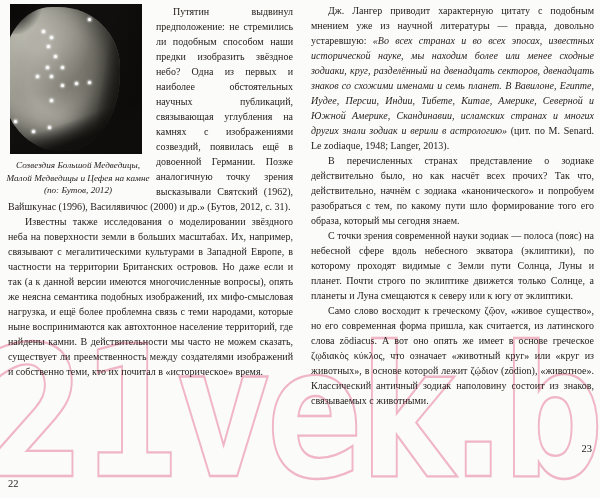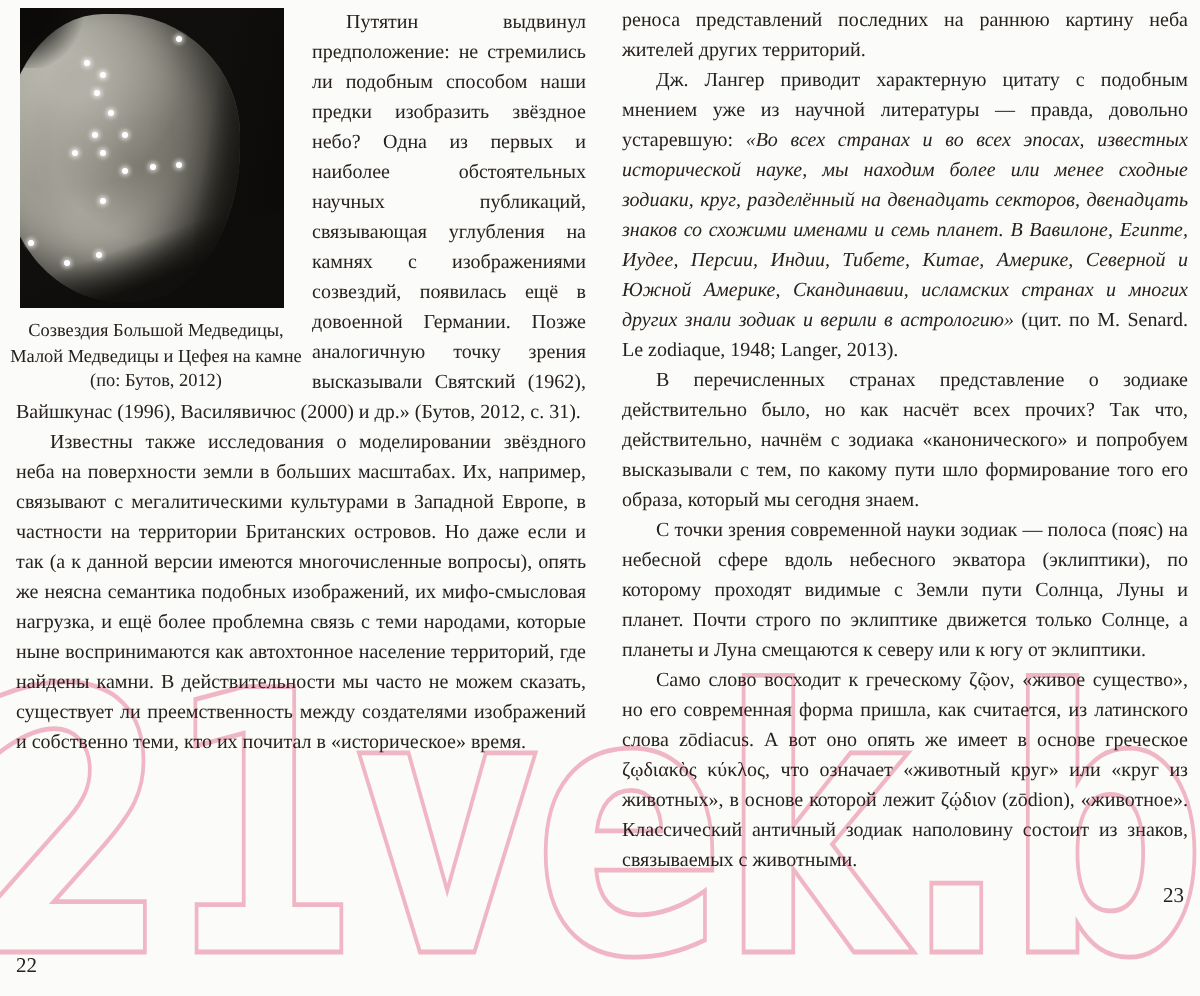--- a/index.html
+++ b/index.html
@@ -28,21 +28,21 @@
     box-shadow: inset -16px -12px 24px rgba(10,9,7,.85), inset 8px 6px 14px rgba(205,203,193,.45);}
   .shade-right{position:absolute;right:0;top:0;width:34%;height:100%;
     background:linear-gradient(100deg, rgba(0,0,0,0) 25%, rgba(12,11,9,.92) 72%);}
   .shade-bottom{position:absolute;left:0;bottom:0;width:100%;height:32%;
     background:linear-gradient(to bottom right, rgba(0,0,0,0) 38%, rgba(14,13,11,.9) 62%);}
   .shade-corner{position:absolute;left:0;top:0;width:26%;height:20%;
     background:radial-gradient(circle at 0 0, rgba(10,9,7,.9) 30%, rgba(0,0,0,0) 72%);}
   .dots{position:absolute;left:0;top:0;width:100%;height:100%;z-index:3;}
   .dot{position:absolute;width:3px;height:3px;border-radius:50%;background:#ffffff;
     box-shadow:0 0 2px 1px rgba(255,255,255,.65);}
-  .caption{width:148px;margin:5px 0 0 -4px;font-size:9.2px;line-height:12.5px;text-align:center;}
+  .caption{width:148px;margin:5px 0 0 -4px;font-style:italic;font-size:9.2px;line-height:12.5px;text-align:center;}
 
   .pagenum{position:absolute;font-size:10.5px;z-index:2;}
   #pnL{left:8px;top:478px;}
   #pnR{right:8px;top:443px;}
 
   
   .watermark{
     position:absolute;left:-14px;top:322px;z-index:1;pointer-events:none;
     font-family:"DejaVu Sans","Liberation Sans",sans-serif;font-weight:700;
     font-size:182px;line-height:1;letter-spacing:-4px;white-space:nowrap;
@@ -84,22 +84,21 @@
     <div class="caption">Созвездия Большой Медведицы, Малой Медведицы и Цефея на камне (по: Бутов, 2012)</div>
   </div>
   <div>
       <p class="para indent"><span>Путятин выдвинул предположение: не стремились ли подобным способом наши предки изобразить звёздное небо? Одна из первых и наиболее обстоятельных научных публикаций, связывающая углубления на камнях с изображениями созвездий, появилась ещё в довоенной Германии. Позже аналогичную точку зрения высказывали Святский (1962), Вайшкунас (1996), Василявичюс (2000) и др.» (Бутов, 2012, с. 31).</span></p>
       <p class="para indent"><span>Известны также исследования о моделировании звёздного неба на поверхности земли в больших масштабах. Их, например, связывают с мегалитическими культурами в Западной Европе, в частности на территории Британских островов. Но даже если и так (а к данной версии имеются многочисленные вопросы), опять же неясна семантика подобных изображений, их мифо-смысловая нагрузка, и ещё более проблемна связь с теми народами, которые ныне воспринимаются как автохтонное население территорий, где найдены камни. В действительности мы часто не можем сказать, существует ли преемственность между создателями изображений и собственно теми, кто их почитал в «историческое» время.</span></p>
     </div>
 </div>
 
 <div class="page" id="pageR">
   <div>
-      <p class="para"><span>реноса представлений последних на раннюю картину неба жителей других территорий.</span></p>
       <p class="para indent"><span>Дж. Лангер приводит характерную цитату с подобным мнением уже из научной литературы — правда, довольно устаревшую: </span><em>«Во всех странах и во всех эпосах, известных исторической науке, мы находим более или менее сходные зодиаки, круг, разделённый на двенадцать секторов, двенадцать знаков со схожими именами и семь планет. В Вавилоне, Египте, Иудее, Персии, Индии, Тибете, Китае, Америке, Северной и Южной Америке, Скандинавии, исламских странах и многих других знали зодиак и верили в астрологию»</em><span> (цит. по M. Senard. Le zodiaque, 1948; Langer, 2013).</span></p>
-      <p class="para indent"><span>В перечисленных странах представление о зодиаке действительно было, но как насчёт всех прочих? Так что, действительно, начнём с зодиака «канонического» и попробуем высказывали с тем, по какому пути шло формирование того его образа, который мы сегодня знаем.</span></p>
+      <p class="para indent"><span>В перечисленных странах представление о зодиаке действительно было, но как насчёт всех прочих? Так что, действительно, начнём с зодиака «канонического» и попробуем разобраться с тем, по какому пути шло формирование того его образа, который мы сегодня знаем.</span></p>
       <p class="para indent"><span>С точки зрения современной науки зодиак — полоса (пояс) на небесной сфере вдоль небесного экватора (эклиптики), по которому проходят видимые с Земли пути Солнца, Луны и планет. Почти строго по эклиптике движется только Солнце, а планеты и Луна смещаются к северу или к югу от эклиптики.</span></p>
       <p class="para indent"><span>Само слово восходит к греческому ζῷον, «живое существо», но его современная форма пришла, как считается, из латинского слова zōdiacus. А вот оно опять же имеет в основе греческое ζῳδιακὸς κύκλος, что означает «животный круг» или «круг из животных», в основе которой лежит ζῴδιον (zōdion), «животное». Классический античный зодиак наполовину состоит из знаков, связываемых с животными.</span></p>
     </div>
 </div>
 
 <div class="pagenum" id="pnL">22</div>
 <div class="pagenum" id="pnR">23</div>
 
 </body></html>

